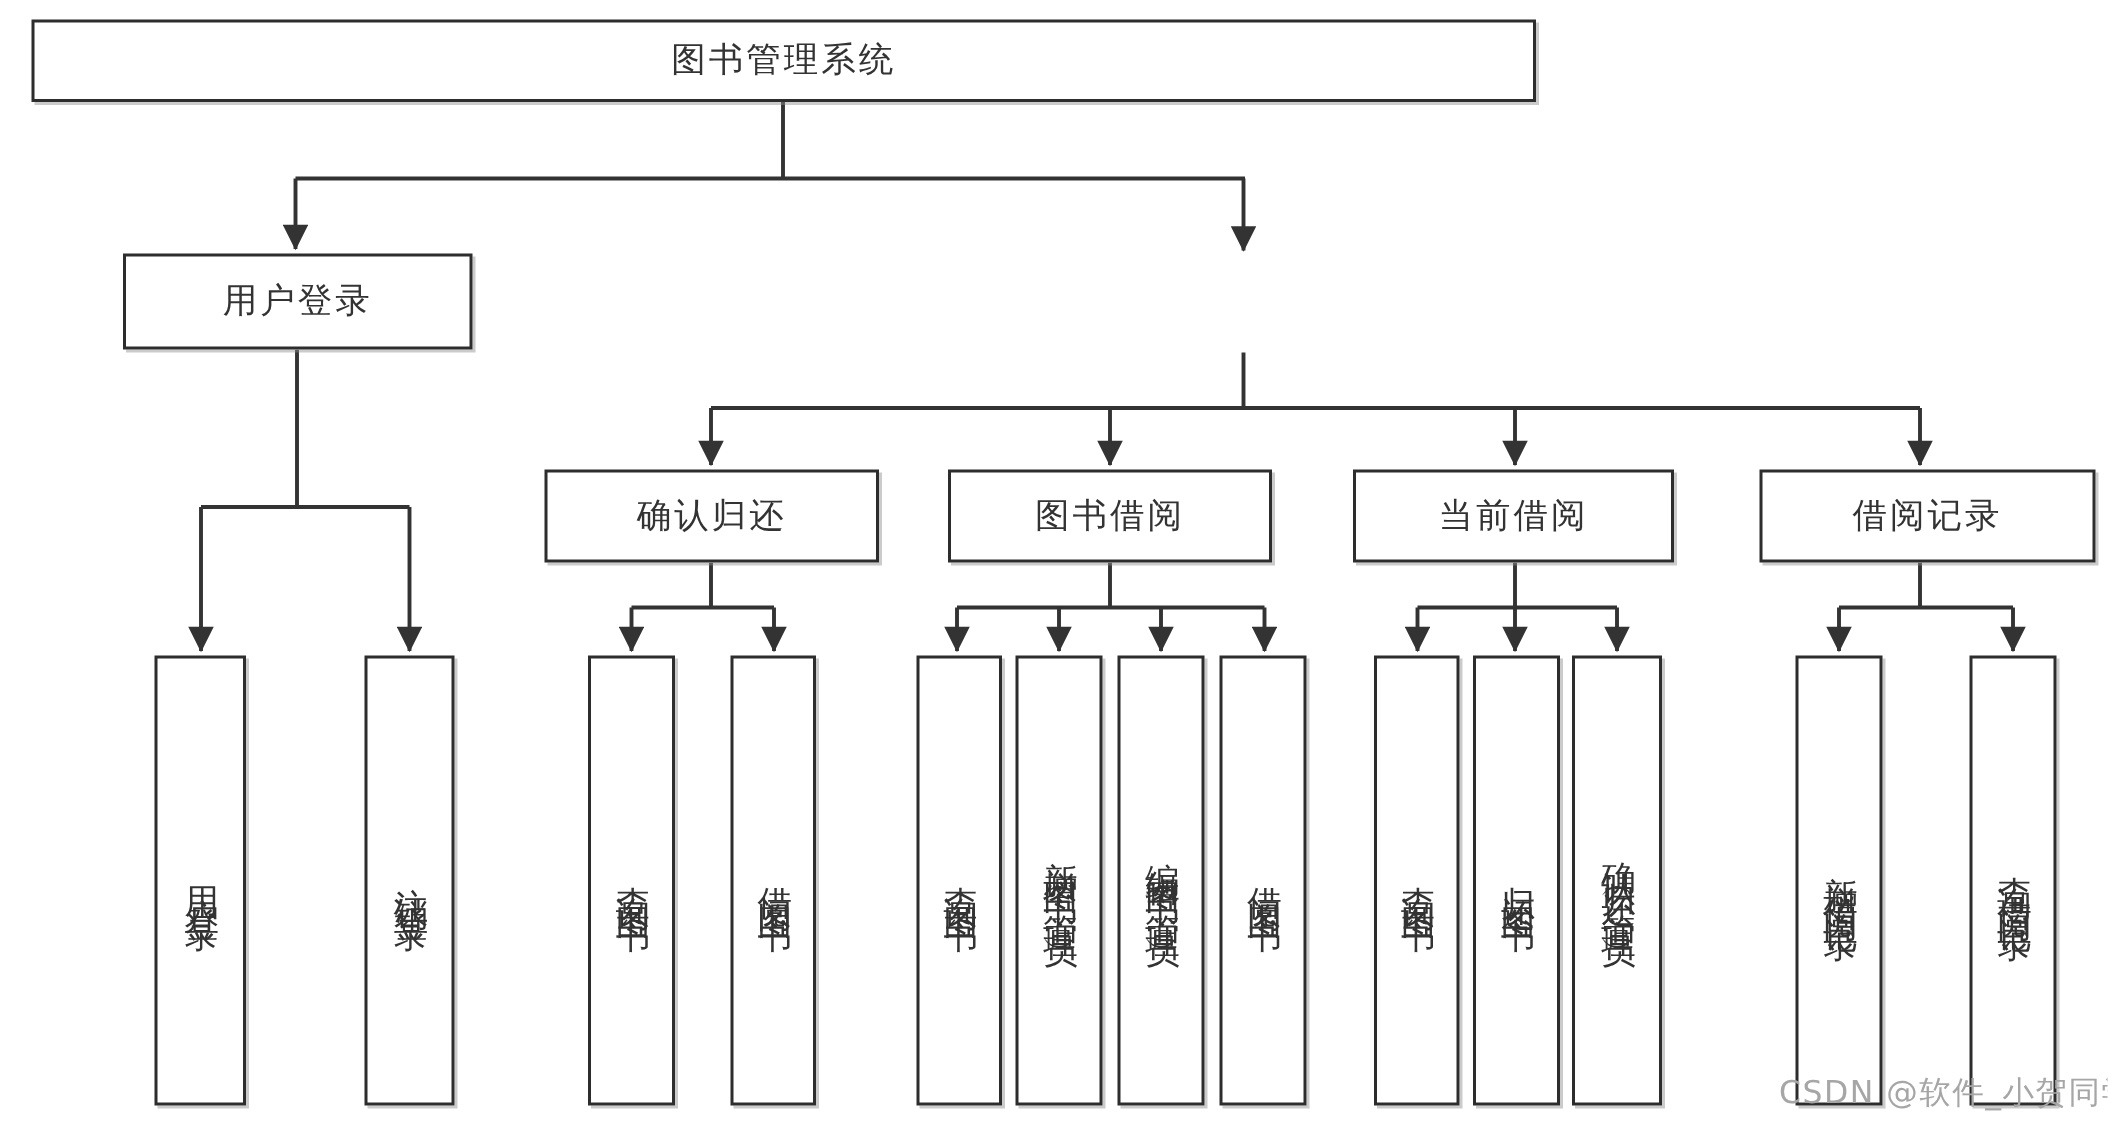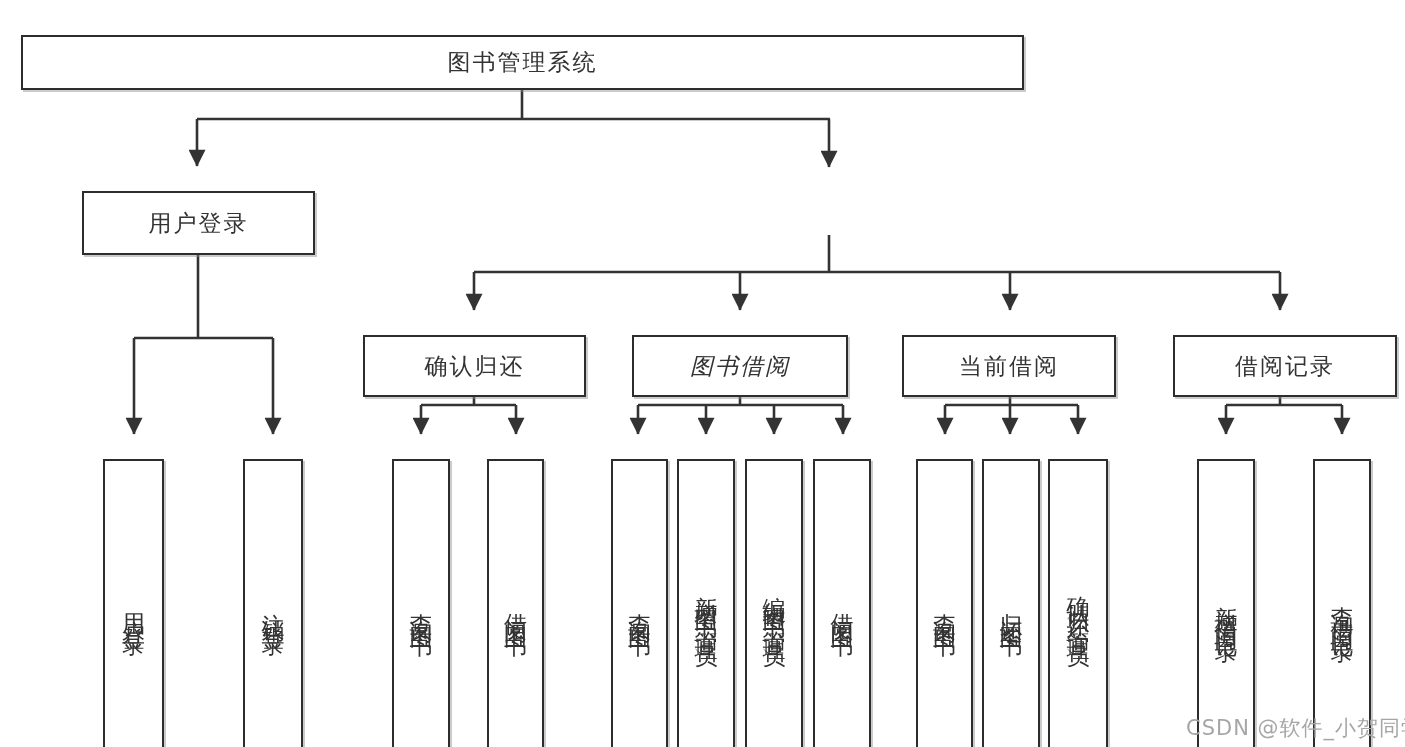--- a/index.html
+++ b/index.html
@@ -36,21 +36,20 @@
     position: absolute;
     box-sizing: border-box;
     background: #ffffff;
     border: 2.6px solid var(--border, #2d2d2d);
     color: var(--text, #333333);
     display: flex;
     align-items: center;
     justify-content: center;
     text-align: left;
     box-shadow: 2px 2px 0 rgba(140,140,140,0.45);
-    margin-top: 22px;
   }
   .node.h {
     font-size: 23px;
     letter-spacing: 2px;
     line-height: 1;
   }
   .node.v {
     writing-mode: vertical-rl;
     text-orientation: mixed;
     font-size: 23px;
@@ -118,21 +117,21 @@
     <path class="line" d="M1226,405 L1342,405"></path>
     <path class="line" d="M1226,405 L1226,434" marker-end="url(#arrow)"></path>
     <path class="line" d="M1342,405 L1342,434" marker-end="url(#arrow)"></path>
   </svg>
 
   <div class="node h" style="left:21px; top:13px; width:1003px; height:55px;">图书管理系统</div>
 
   <div class="node h" style="left:82px; top:169px; width:233px; height:64px;">用户登录</div>
 
   <div class="node h" style="left:363px; top:313px; width:223px; height:62px;">确认归还</div>
-  <div class="node h" style="left:632px; top:313px; width:216px; height:62px;font-style:italic;">图书借阅</div>
+  <div class="node h" style="left:632px; top:313px; width:216px; height:62px;">图书借阅</div>
   <div class="node h" style="left:902px; top:313px; width:214px; height:62px;">当前借阅</div>
   <div class="node h" style="left:1173px; top:313px; width:224px; height:62px;">借阅记录</div>
 
   <div class="node v" style="left:103px; top:437px; width:61px; height:300px;">用户登录</div>
   <div class="node v" style="left:243px; top:437px; width:60px; height:300px;">注销登录</div>
 
   <div class="node v" style="left:392px; top:437px; width:58px; height:300px;">查询图书</div>
   <div class="node v" style="left:487px; top:437px; width:57px; height:300px;">借阅图书</div>
 
   <div class="node v" style="left:611px; top:437px; width:57px; height:300px;">查询图书</div>

